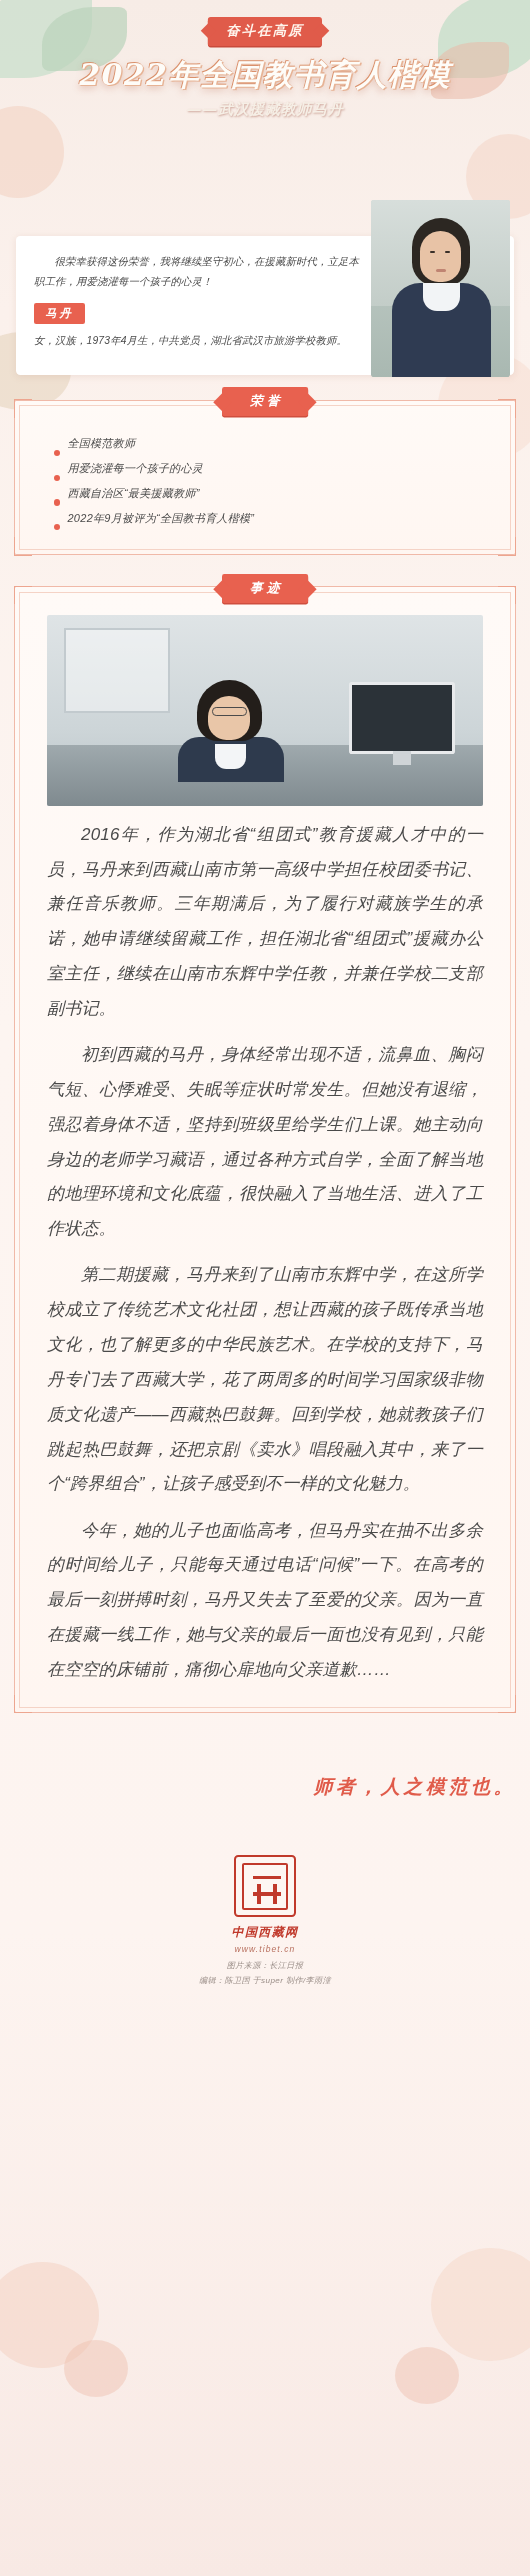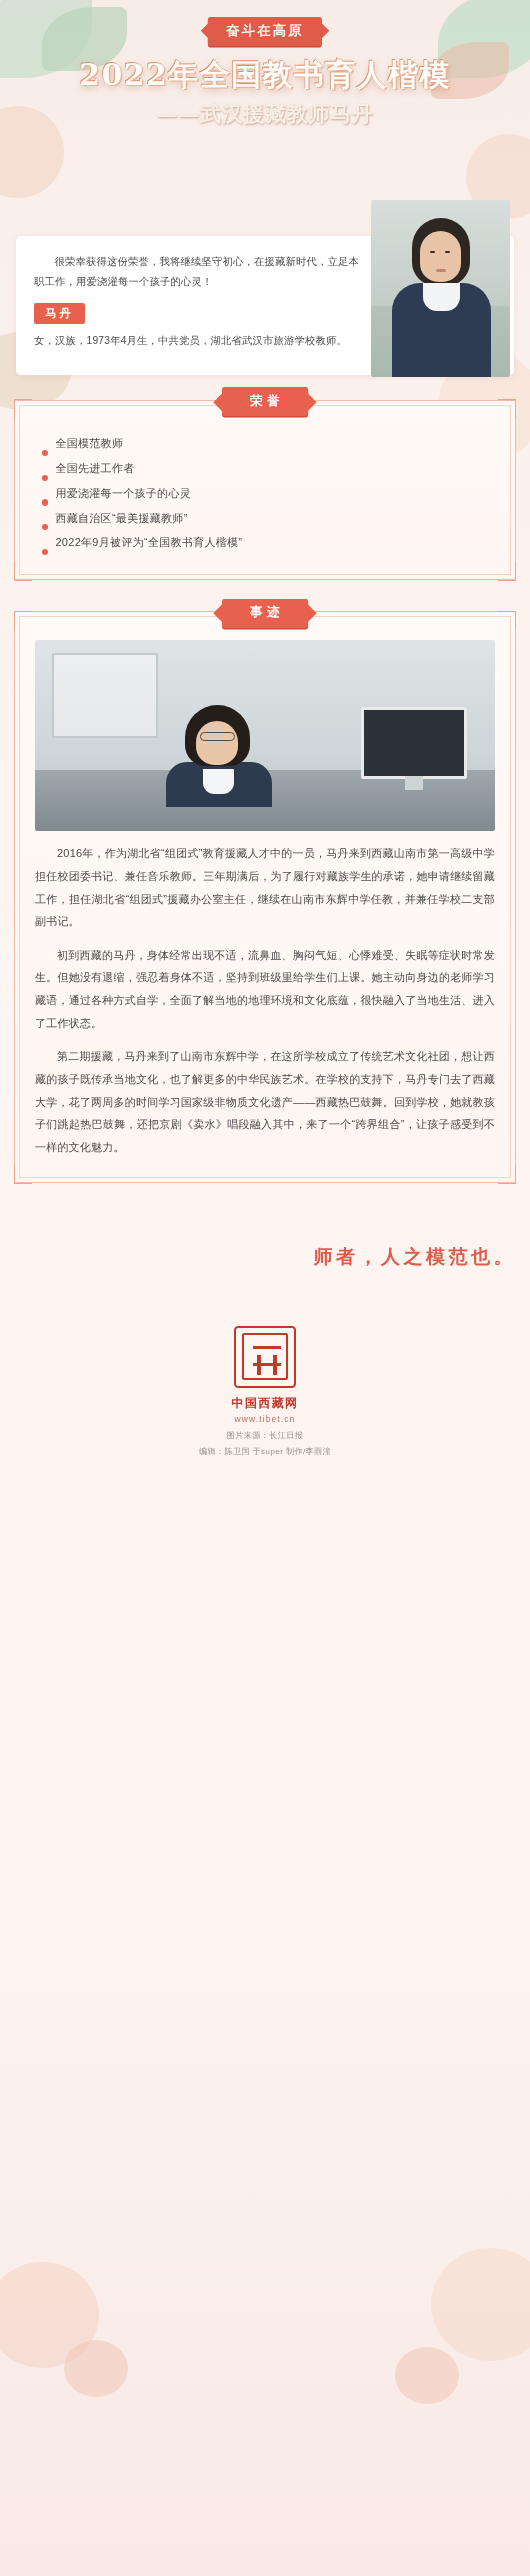--- a/index.html
+++ b/index.html
@@ -7,20 +7,21 @@
     width: 530px;
     background: #fdf6f2;
     font-family: "Liberation Sans", sans-serif;
   }
   .page {
     width: 530px;
     min-height: 2576px;
     position: relative;
     background: linear-gradient(180deg, #f7ece6 0%, #fbf1ec 12%, #fdf5f1 40%, #fdf4f0 75%, #f8e9e4 100%);
     overflow: hidden;
+    font-style: italic;
   }
 
   
   .leaf {
     position: absolute;
     border-radius: 60% 10% 60% 10%;
     opacity: .85;
     pointer-events: none;
   }
   .blob {
@@ -72,21 +73,21 @@
       0 0 0.7px #e0a07a,
       1.4px 1.4px 0 #e7b497,
       -0.7px -0.7px 0 #d98f6a,
       0 2.8px 7px rgba(180,90,60,.35);
   }
   .hdr-sub {
     position: absolute;
     top: 100px; left: 0; right: 0;
     text-align: center;
     font-family: "DejaVu Serif", serif;
-    font-size: 21px;
+    font-size: 15px;
     font-weight: bold;
     letter-spacing: 0.7px;
     color: #f6efe6;
     text-shadow: 0.7px 1.4px 2.1px rgba(150,70,50,.45);
   }
 
   
   .intro {
     position: relative;
     margin: 7px 15.6px 0 15.6px;
@@ -165,21 +166,21 @@
     background: linear-gradient(180deg,#d7dedb,#c3cdc8);
   }
 
   
   .frame {
     position: relative;
     margin: 22.6px 14px 0 14px;
     background: linear-gradient(180deg,#fffaf7 0%, #fff6f1 100%);
     border: 1.4px solid #f0b9a8;
     border-radius: 2.1px;
-    padding: 28px 20px 24px;
+    padding: 28px 32px 24px;
   }
   .frame::before {
     content: "";
     position: absolute;
     top: 4.2px; left: 4.2px; right: 4.2px; bottom: 4.2px;
     border: 0.7px solid #f5d3c6;
     pointer-events: none;
   }
   .corner {
     position: absolute;
@@ -280,21 +281,21 @@
     width: 31px; height: 25.4px; background:#f3f5f7; border-radius: 0 0 11.3px 11.3px;
   }
   .dp-window {
     position:absolute; left:17px; top:12.7px;
     width: 106px; height: 85px;
     background: rgba(255,255,255,.45);
     border: 2.1px solid #c2cace;
   }
 
   .deed-p {
-    font-size: 11px;
+    font-size: 17px;
     line-height: 2.05;
     color: #4a4a4a;
     text-indent: 2em;
     letter-spacing: 0.2px;
     margin-top: 11.3px;
     text-align: justify;
   }
 
   
   .closing {
@@ -401,24 +402,20 @@
     <span class="corner bl"></span>
     <span class="corner br"></span>
     <div class="sec-title">荣誉</div>
     <ul class="honor-list">
       <li class="honor-item">
         <span class="dot"></span>
         <span>全国模范教师</span>
       </li>
       <li class="honor-item">
         <span class="dot"></span>
-        <span>全国先进工作者</span>
-      </li>
-      <li class="honor-item">
-        <span class="dot"></span>
         <span>用爱浇灌每一个孩子的心灵</span>
       </li>
       <li class="honor-item">
         <span class="dot"></span>
         <span>西藏自治区“最美援藏教师”</span>
       </li>
       <li class="honor-item">
         <span class="dot"></span>
         <span>2022年9月被评为“全国教书育人楷模”</span>
       </li>
@@ -440,20 +437,21 @@
       <div class="dp-person-body"></div>
       <div class="dp-shirt"></div>
       <div class="dp-person-hair"></div>
       <div class="dp-person-face"></div>
       <div class="dp-person-glass"></div>
     </div>
 
     <p class="deed-p">2016年，作为湖北省“组团式”教育援藏人才中的一员，马丹来到西藏山南市第一高级中学担任校团委书记、兼任音乐教师。三年期满后，为了履行对藏族学生的承诺，她申请继续留藏工作，担任湖北省“组团式”援藏办公室主任，继续在山南市东辉中学任教，并兼任学校二支部副书记。</p>
     <p class="deed-p">初到西藏的马丹，身体经常出现不适，流鼻血、胸闷气短、心悸难受、失眠等症状时常发生。但她没有退缩，强忍着身体不适，坚持到班级里给学生们上课。她主动向身边的老师学习藏语，通过各种方式自学，全面了解当地的地理环境和文化底蕴，很快融入了当地生活、进入了工作状态。</p>
     <p class="deed-p">第二期援藏，马丹来到了山南市东辉中学，在这所学校成立了传统艺术文化社团，想让西藏的孩子既传承当地文化，也了解更多的中华民族艺术。在学校的支持下，马丹专门去了西藏大学，花了两周多的时间学习国家级非物质文化遗产——西藏热巴鼓舞。回到学校，她就教孩子们跳起热巴鼓舞，还把京剧《卖水》唱段融入其中，来了一个“跨界组合”，让孩子感受到不一样的文化魅力。</p>
+    <p class="deed-p">今年，她的儿子也面临高考，但马丹实在抽不出多余的时间给儿子，只能每天通过电话“问候”一下。在高考的最后一刻拼搏时刻，马丹又失去了至爱的父亲。因为一直在援藏一线工作，她与父亲的最后一面也没有见到，只能在空空的床铺前，痛彻心扉地向父亲道歉……</p>
   </div>
 
   <div class="closing">
     <div class="closing-text">师者，人之模范也。</div>
   </div>
 
   <div class="footer">
     <div class="logo">
       <div class="logo-inner"></div>
       <div class="logo-bar" style="top:18.4px;left:17px;width:28px;height:3.5px;"></div>

